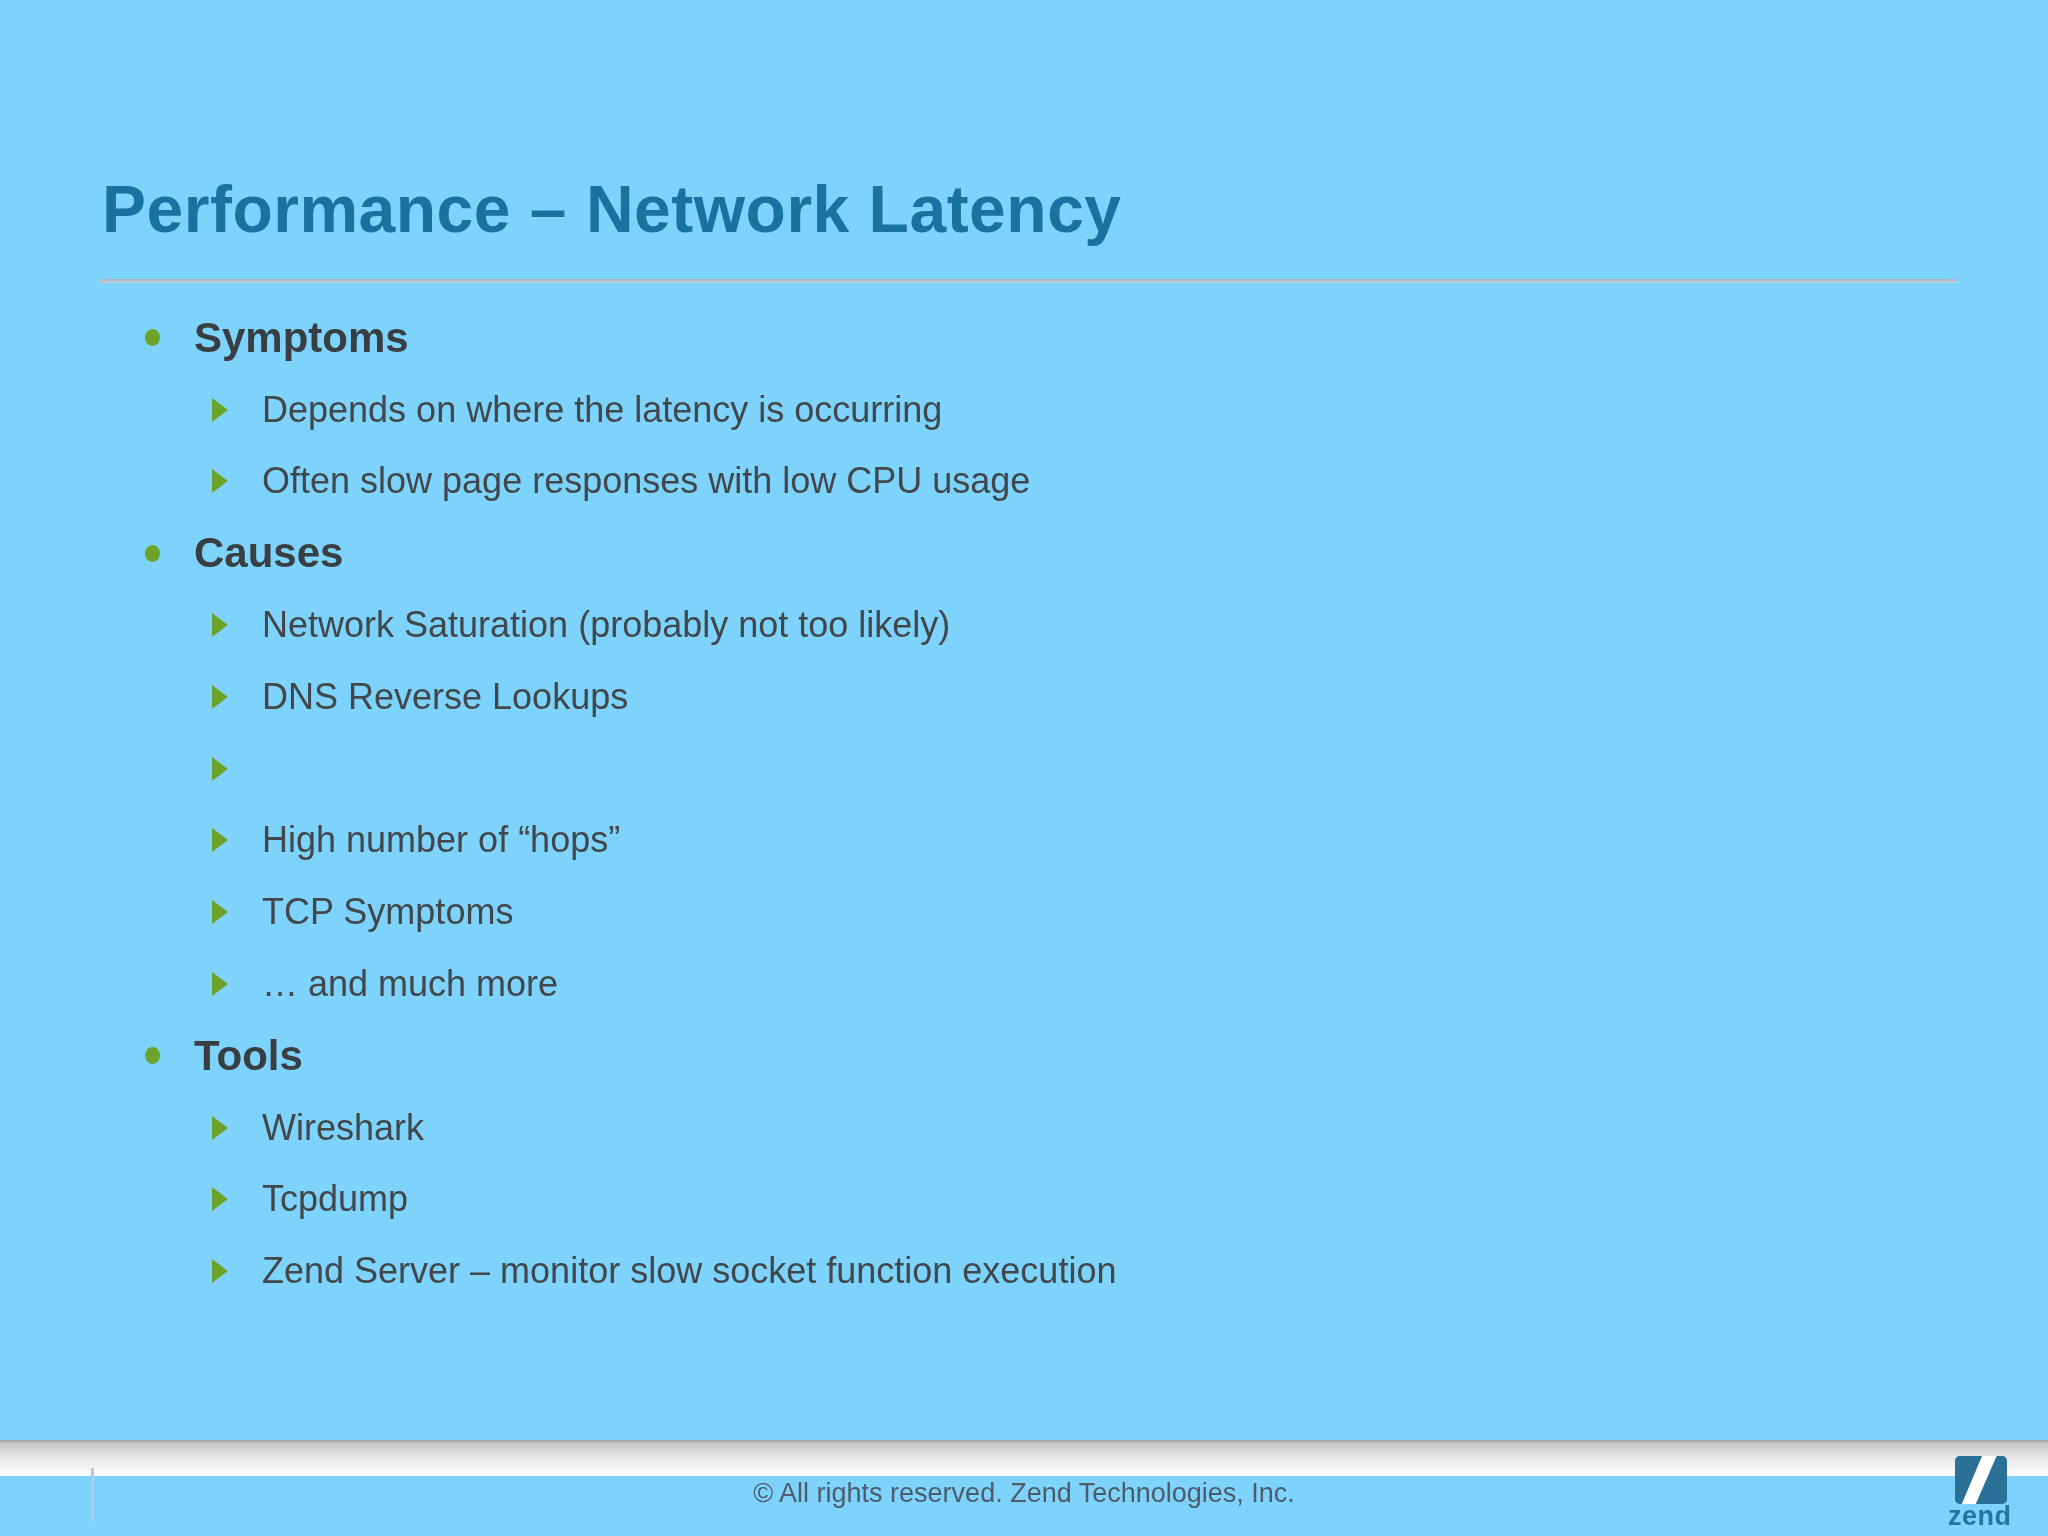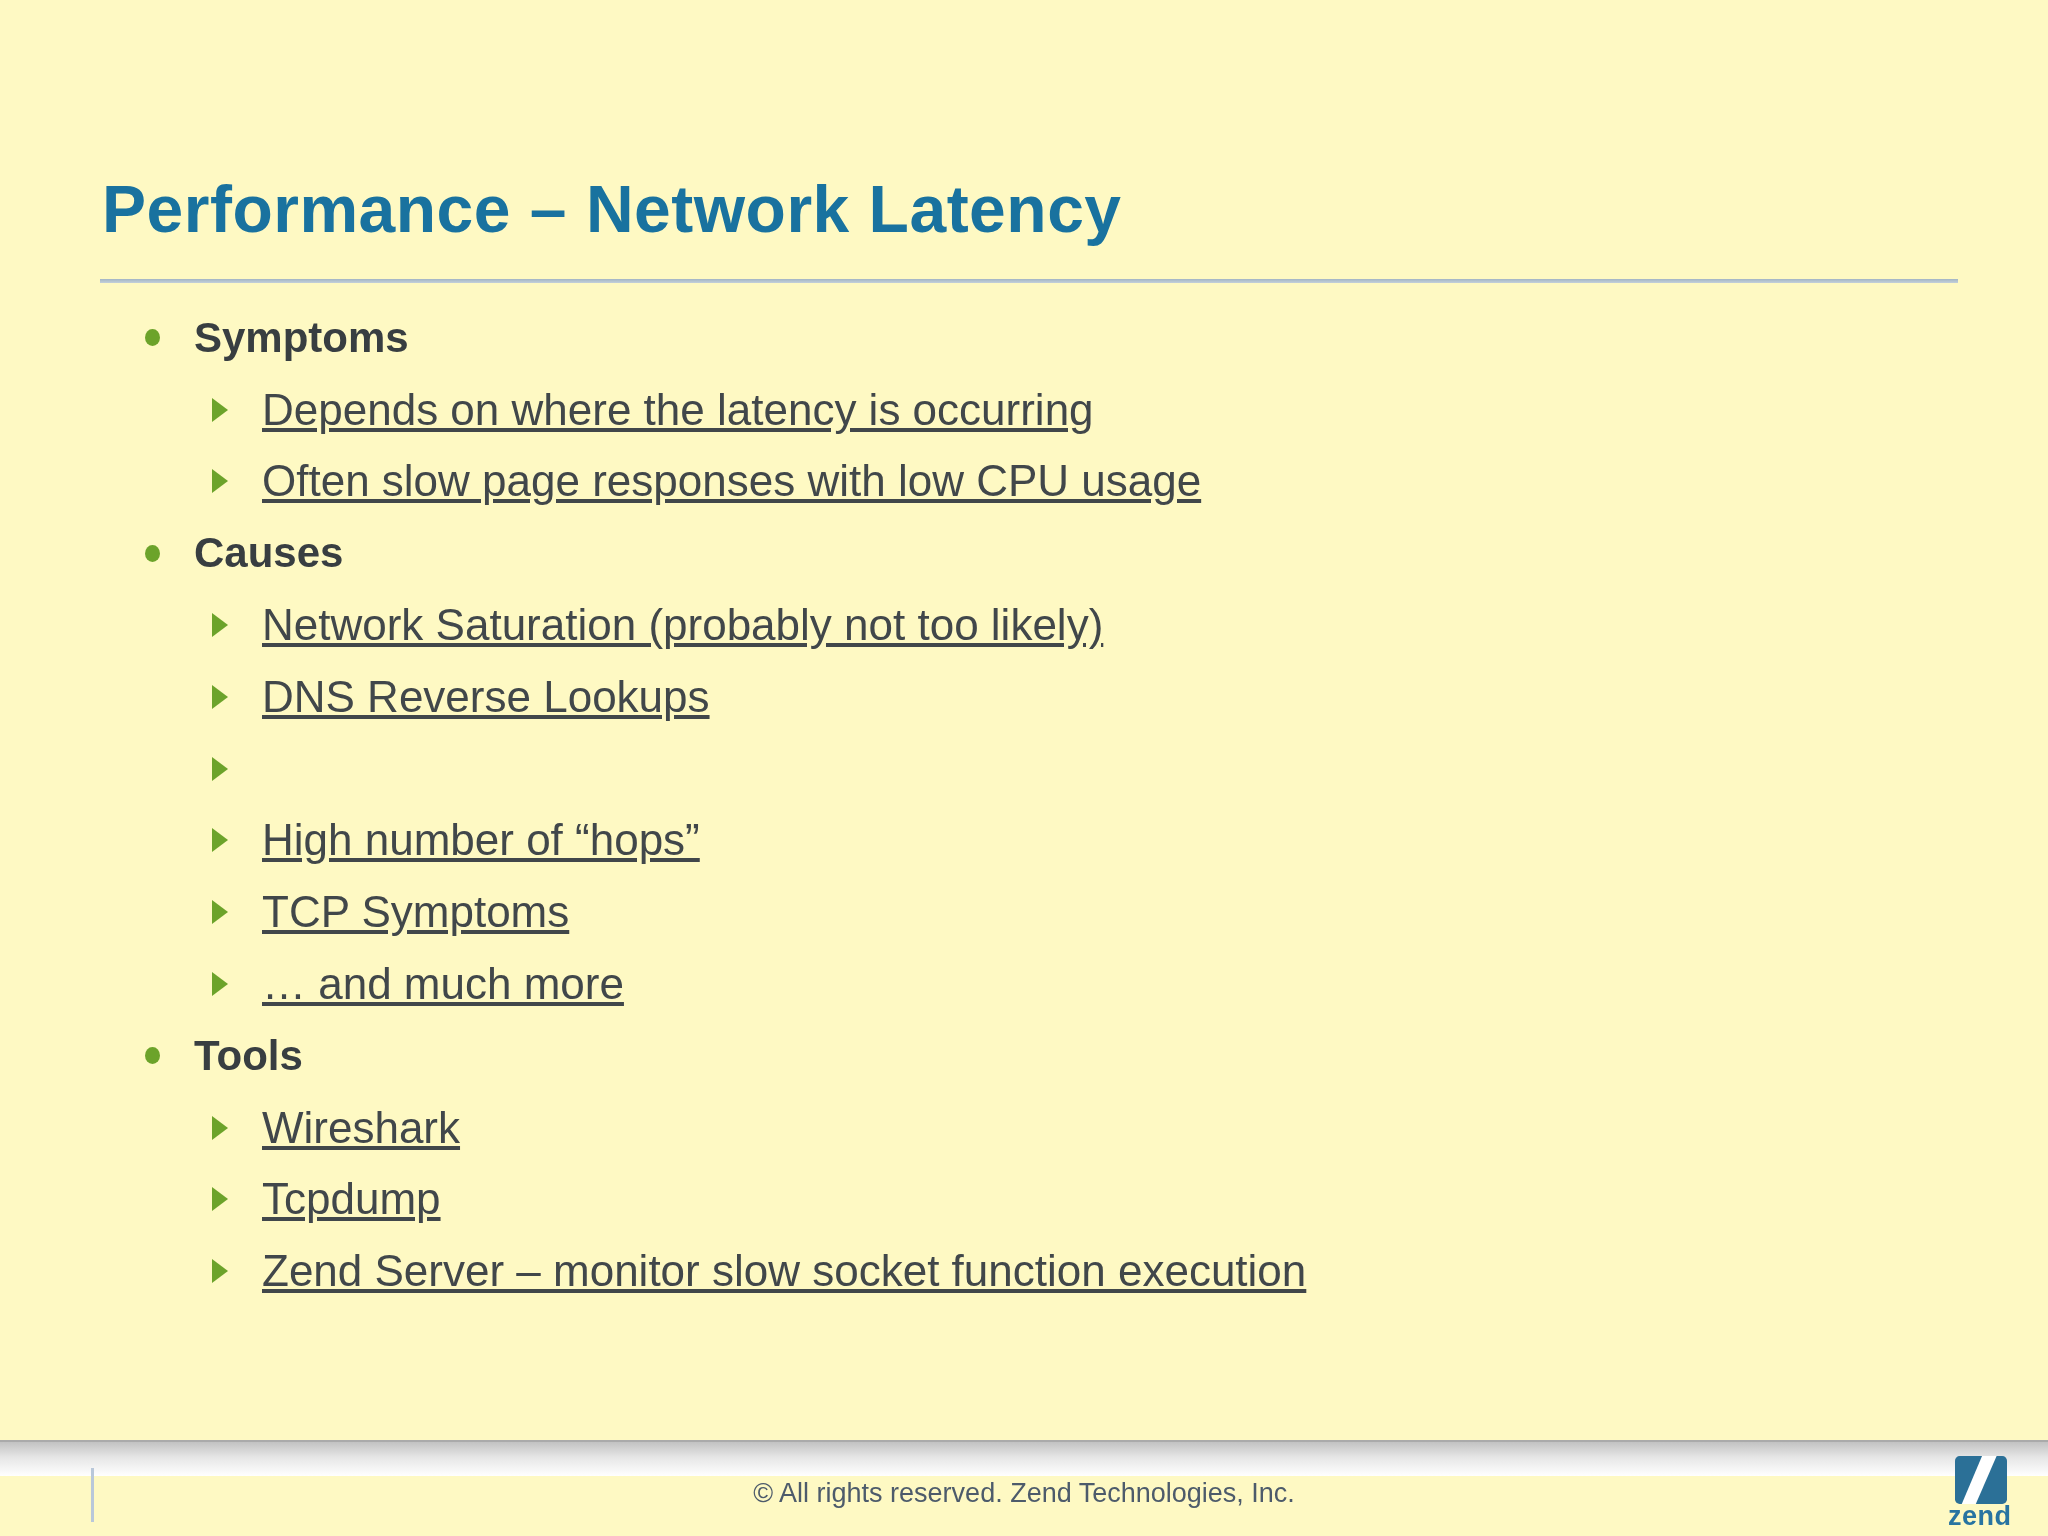--- a/index.html
+++ b/index.html
@@ -3,21 +3,21 @@
 <meta charset="utf-8">
 <style>
   html, body { margin: 0; padding: 0; }
   body {
     width: 2048px; height: 1536px;
     background: #ffffff;
     font-family: "Liberation Sans", sans-serif;
     overflow: hidden;
     position: relative;
   }
-  .slide { position: absolute; inset: 0; background: #fef9c3; }
+  .slide { position: absolute; inset: 0; background: #7dd3fc; }
 
   
   .title {
     position: absolute;
     left: 102px; top: 176px;
     margin: 0;
     font-size: 66px;
     font-weight: bold;
     letter-spacing: 0.5px;
     color: #19729f;
@@ -54,25 +54,24 @@
     text-align: center;
   }
   .dot {
     width: 15px; height: 17px;
     border-radius: 50%;
     background: #6ca32a;
     flex: 0 0 auto;
   }
   li.lvl2 { padding-left: 212px; }
   li.lvl2 .txt {
-    font-size: 44px;
+    font-size: 36px;
     font-weight: normal;
     color: #41474a;
     margin-left: 34px;
-    text-decoration: underline;
   }
   .tri {
     width: 0; height: 0;
     border-left: 16px solid #6ca32a;
     border-top: 12px solid transparent;
     border-bottom: 12px solid transparent;
     flex: 0 0 auto;
   }
 
   

